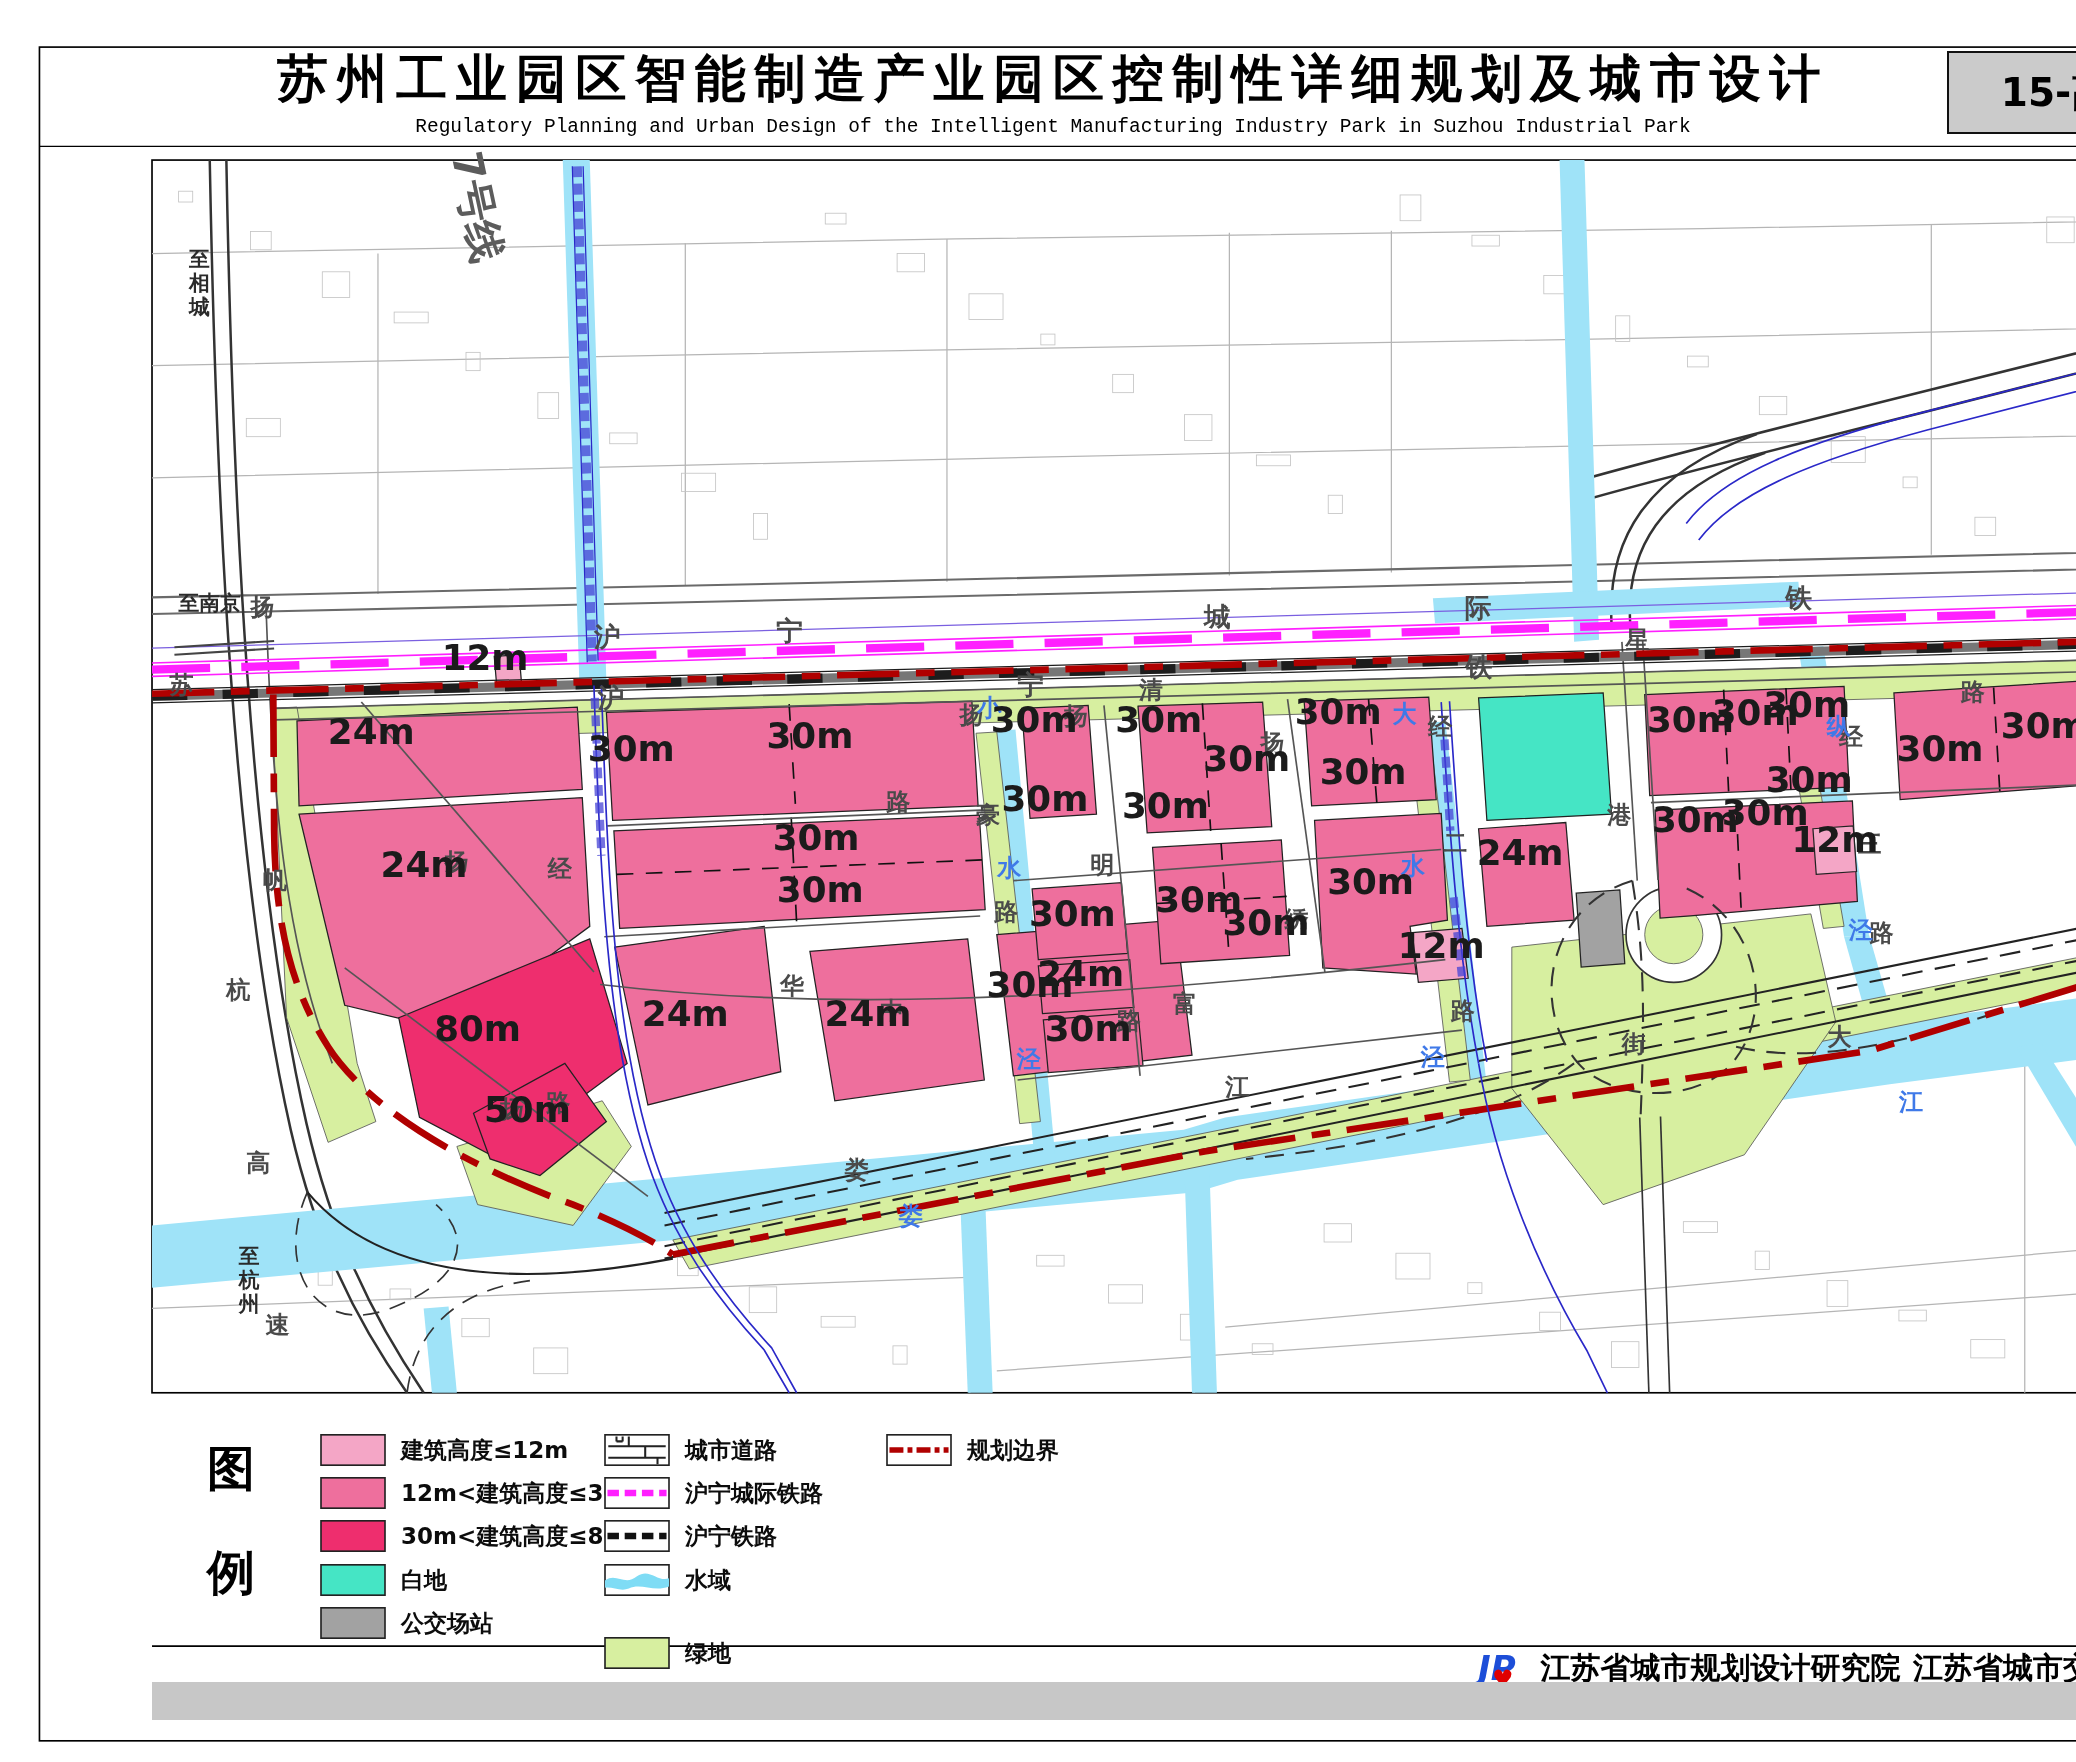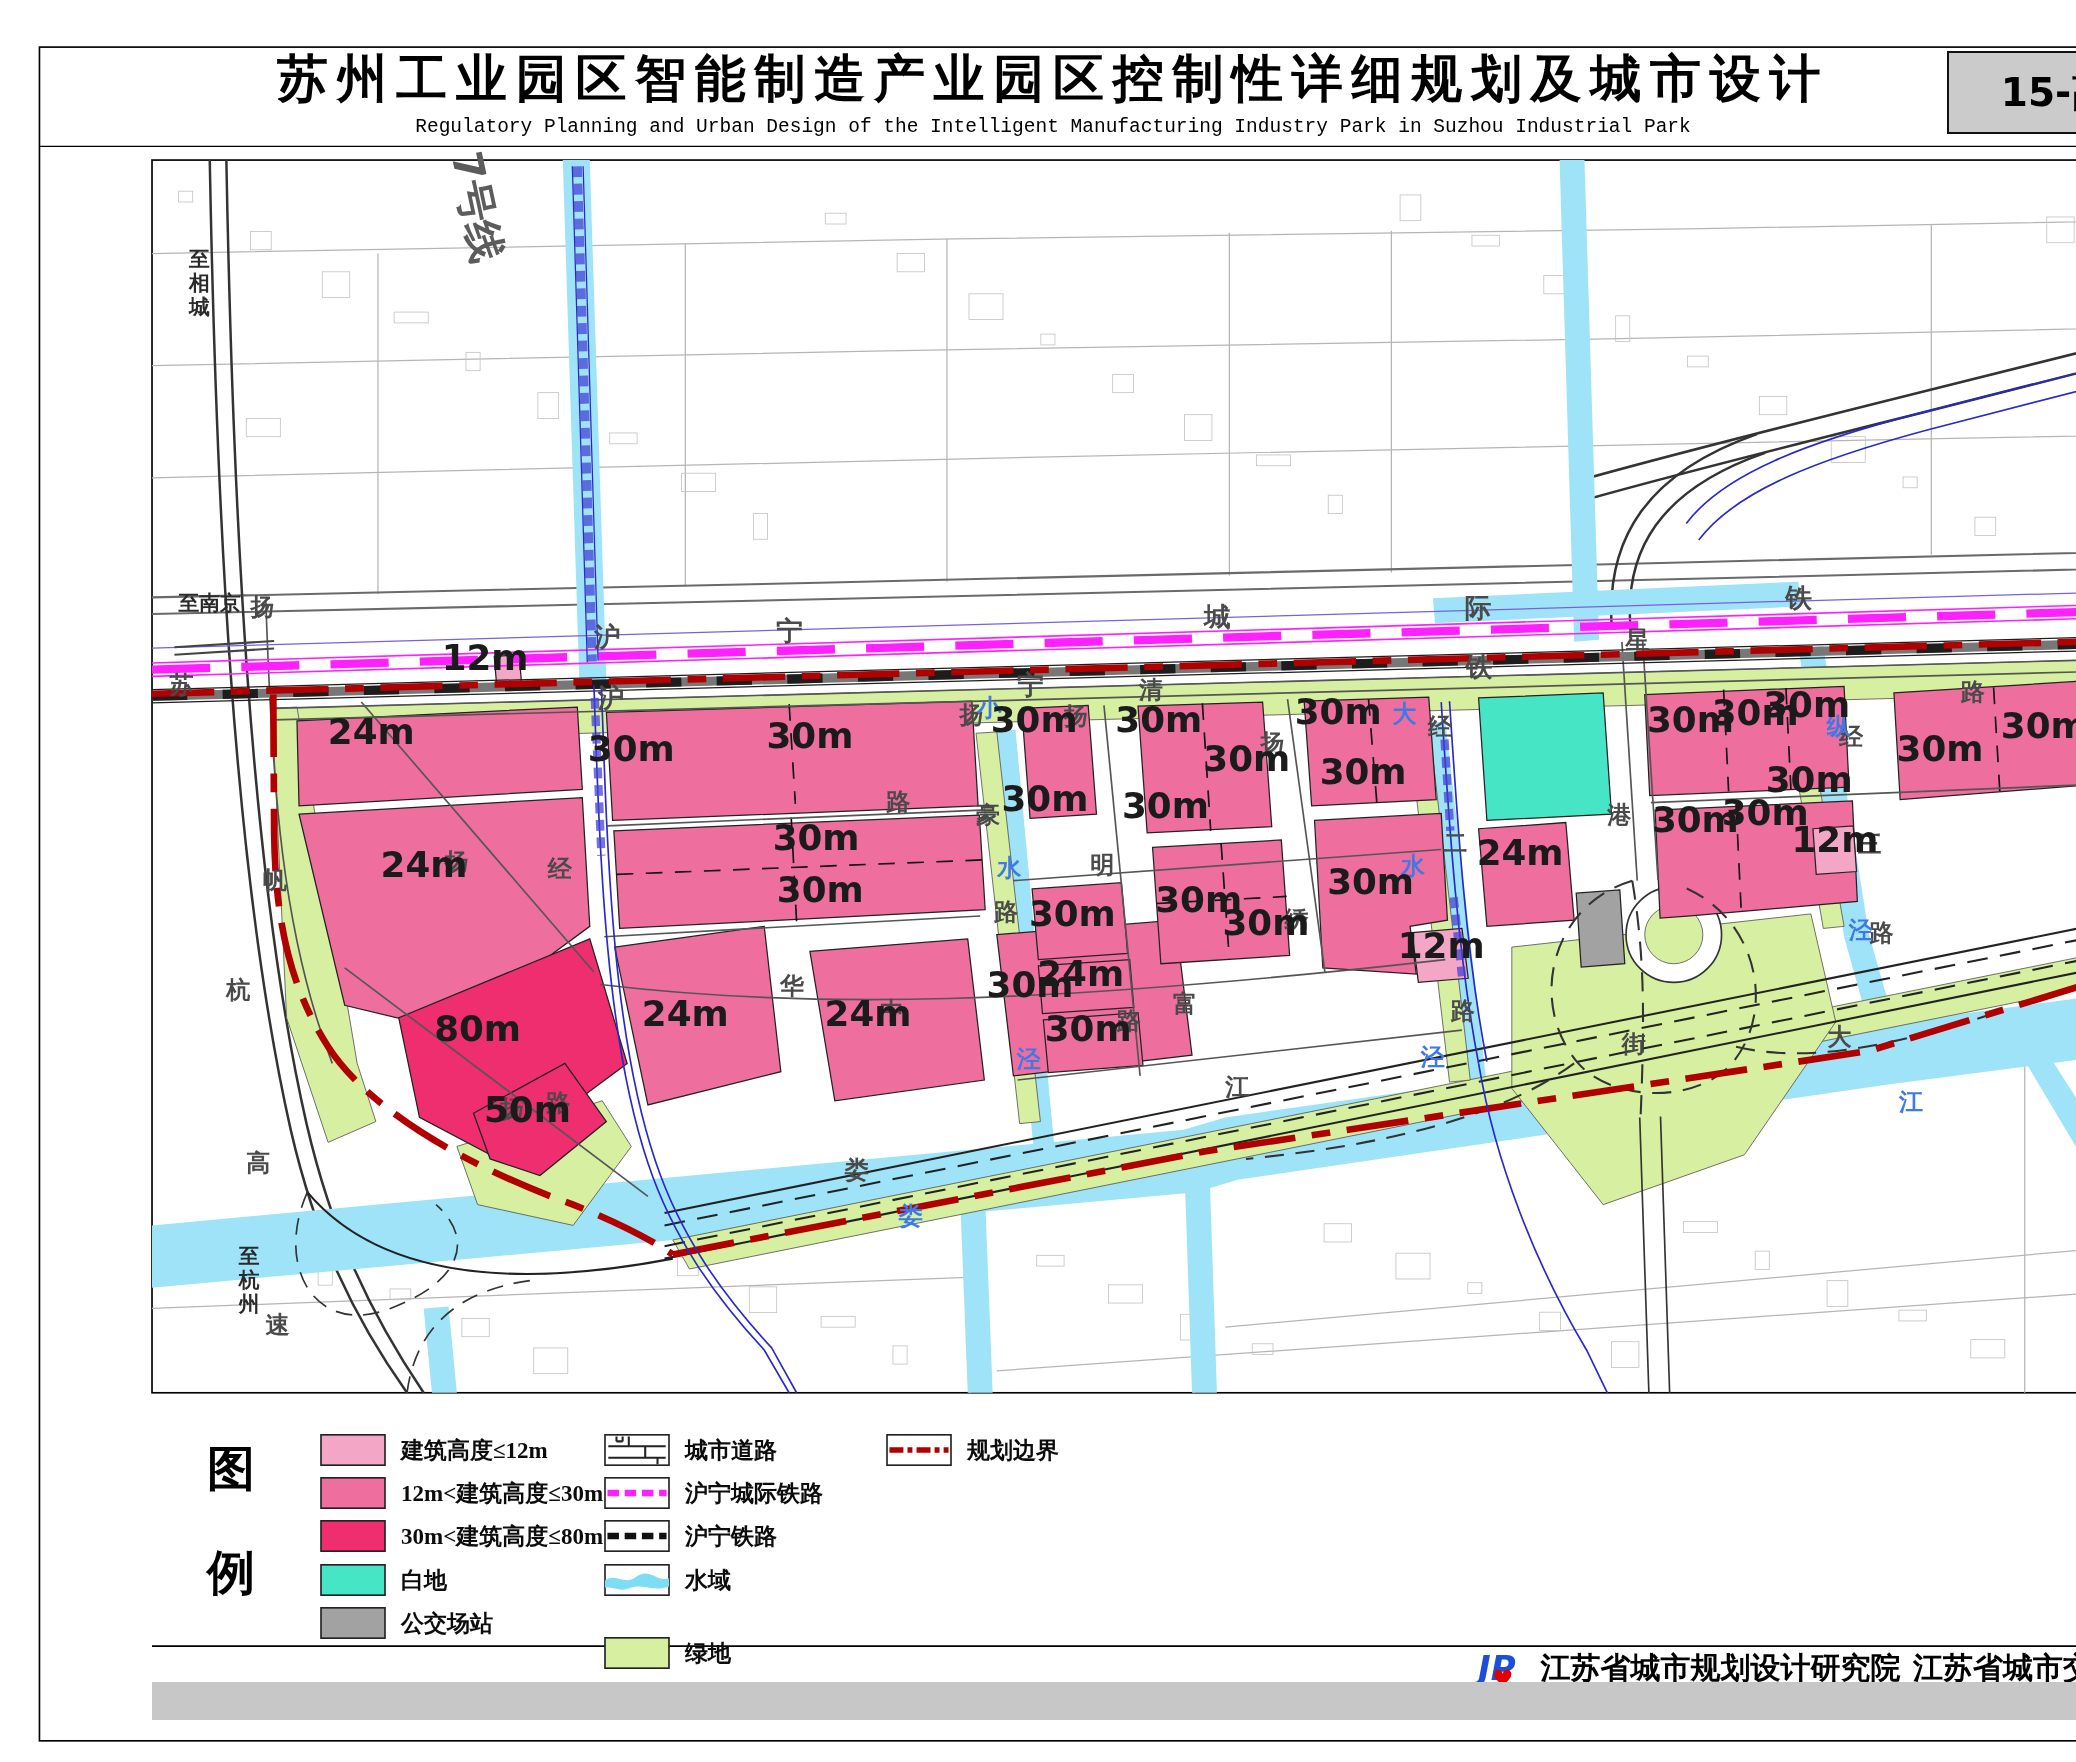--- a/index.html
+++ b/index.html
@@ -21,21 +21,21 @@
   #hdr .en{font-size:19.5px;color:#000;font-family:"Liberation Mono","DejaVu Sans Mono",monospace;
            letter-spacing:0px;white-space:nowrap;margin-top:11.6px;}
   #sheetbox{position:absolute;left:1947px;top:51px;width:451px;height:83px;background:#cbcbcb;
             border:2.1px solid #111;box-sizing:border-box;display:flex;align-items:center;justify-content:center;}
   #sheetbox .t{font-size:39px;font-weight:700;color:#000;white-space:nowrap;}
   
   #legend-title{position:absolute;left:204px;top:1437px;width:54px;text-align:center;}
   #legend-title span{display:block;font-size:48px;font-weight:700;color:#000;margin-bottom:40px;}
   .leg-row{position:absolute;display:flex;align-items:center;gap:15px;height:36px;}
   .leg-sw{width:66px;height:32px;box-sizing:border-box;position:relative;flex:none;}
-  .leg-label{font-size:23px;font-weight:600;color:#0c0c0c;white-space:nowrap;font-family:Liberation Serif, serif;}
+  .leg-label{font-size:23px;font-weight:600;color:#0c0c0c;white-space:nowrap;}
   
   #footer{position:absolute;left:1478px;top:1645px;height:46px;display:flex;align-items:center;gap:12.5px;}
   #logo{position:relative;width:50px;height:46px;flex:none;}
   #logo .jp{font-size:34px;font-weight:700;font-style:italic;color:#1d4ed8;line-height:46px;text-align:center;}
   #logo .ht{position:absolute;left:14px;bottom:-1.7px;color:#e00000;font-size:24px;}
   #footer .org{font-size:30px;font-weight:700;color:#000000;white-space:nowrap;}
   #graybar{position:absolute;left:152px;top:1682px;width:2190px;height:38px;background:#c7c7c7;}
 </style>
 </head>
 <body>

